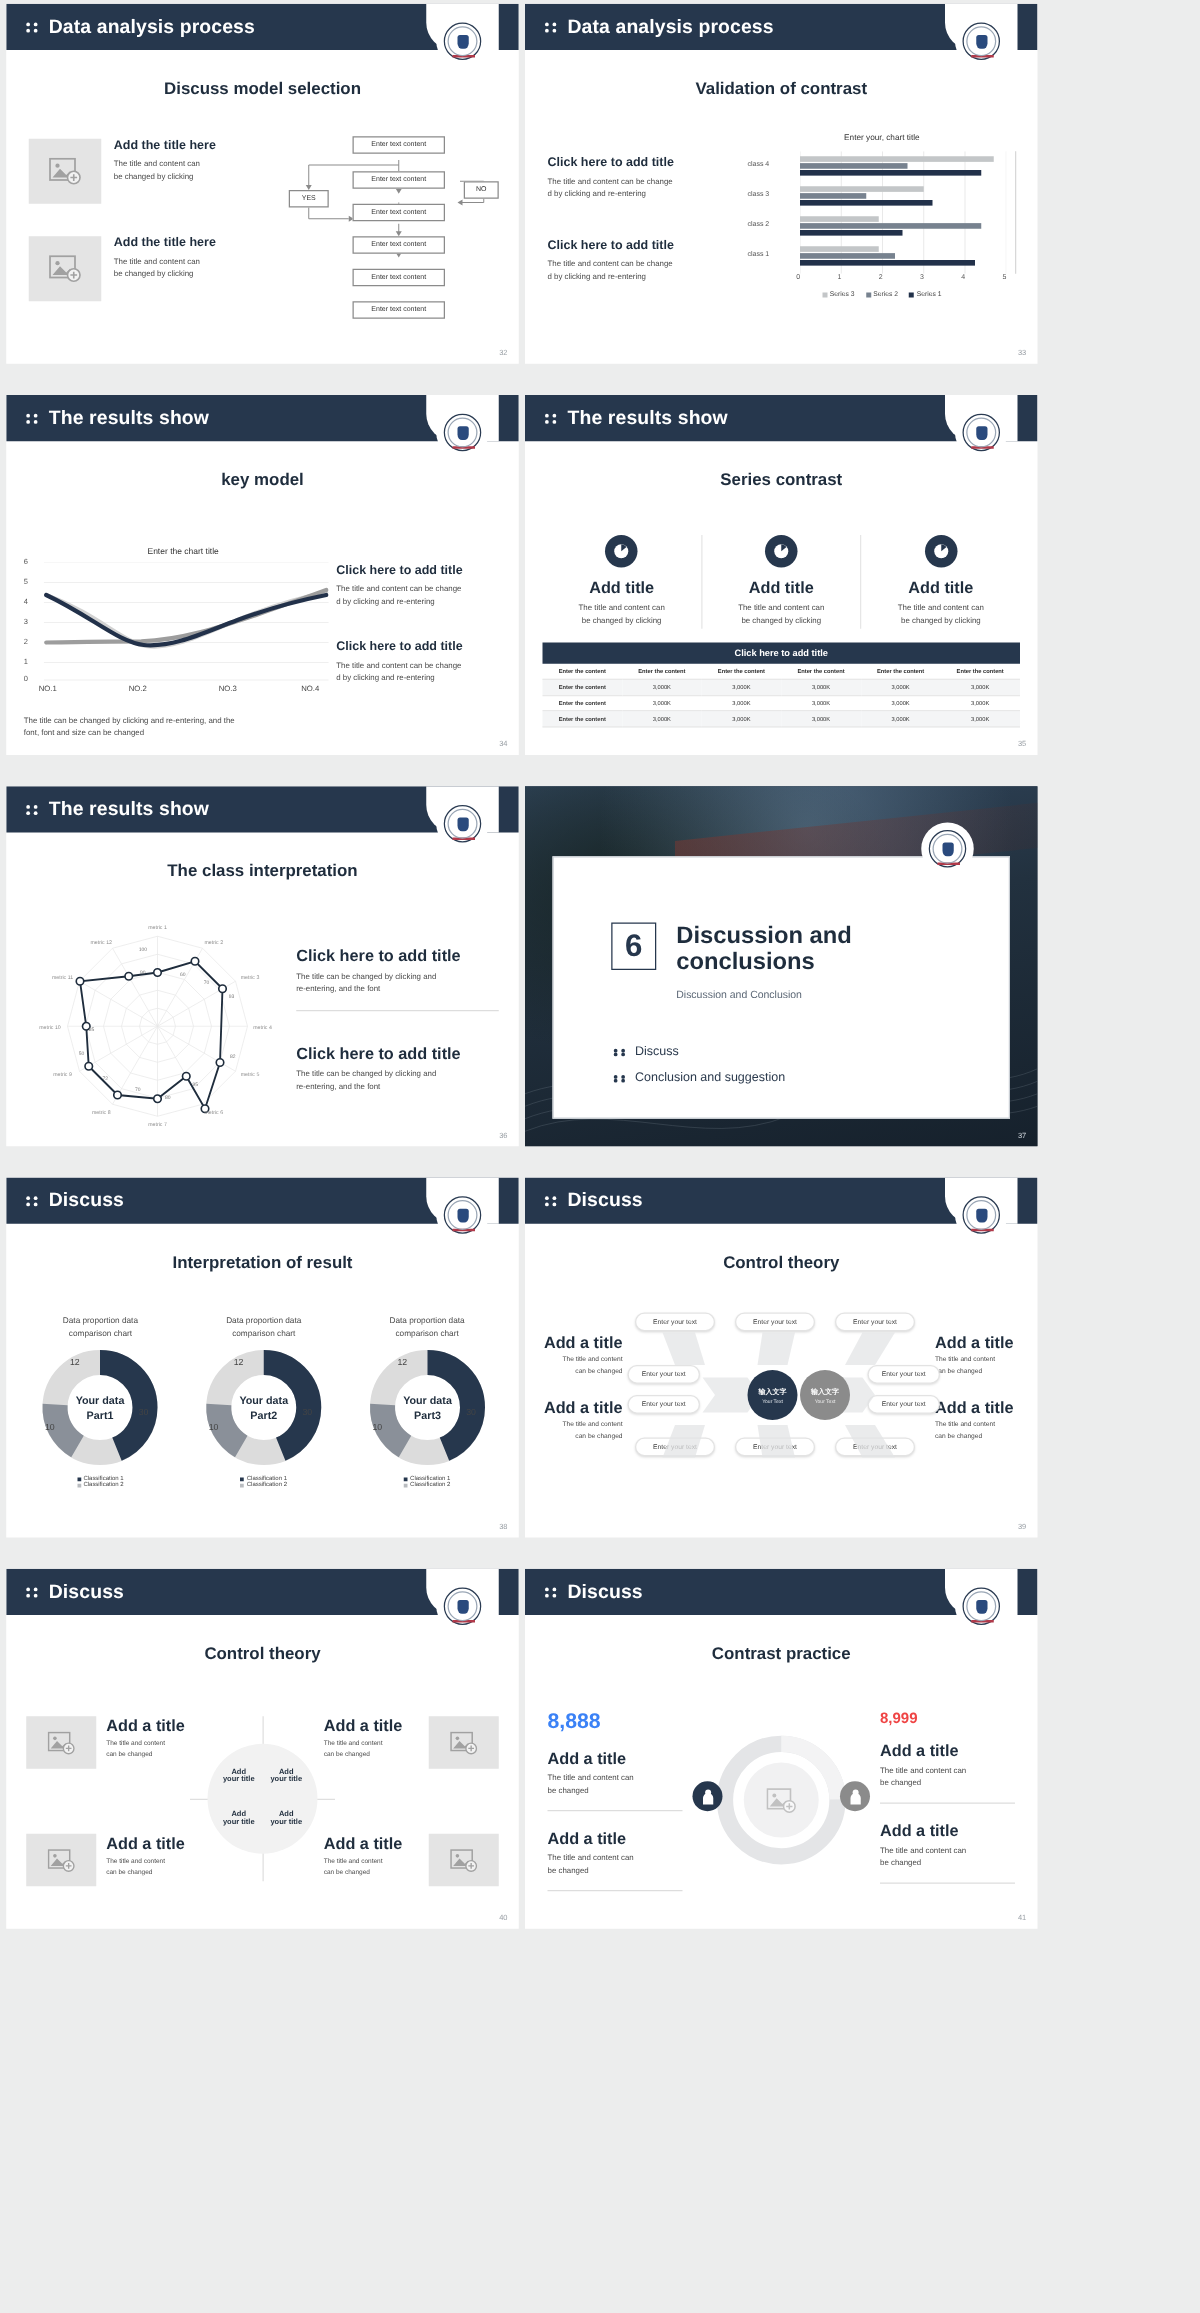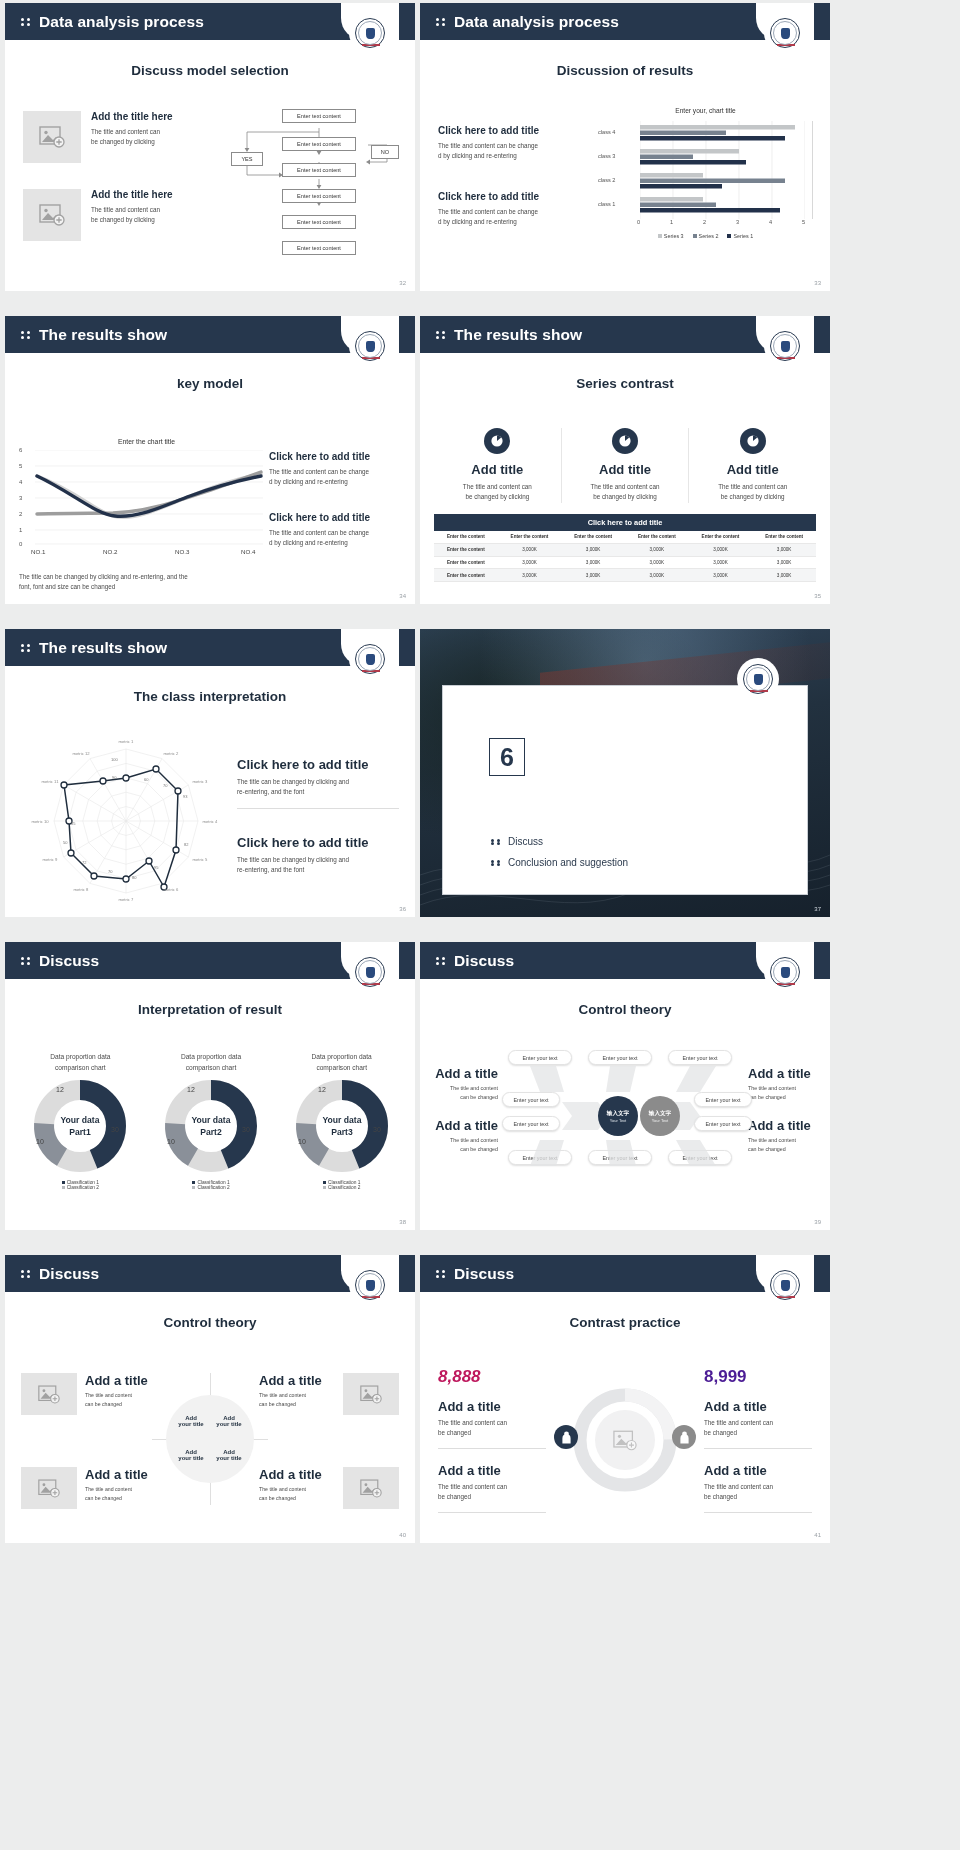--- a/index.html
+++ b/index.html
@@ -180,21 +180,21 @@
         </span>
       <span class="ttl">Data analysis process</span>
       <div class="hdr-notch"></div>
     </div>
     <div class="logo">
         <div class="ring">
           <div class="crest"></div>
           <div class="band"></div>
         </div>
       </div>
-    <div class="sub">Discussion of results</div>
+    <div class="sub">Validation of contrast</div>
 
     <div style="position:absolute;left:18px;top:122px;width:155px;">
       <div class="hd2">Click here to add title</div>
       <div class="tiny" style="margin-top:5px;">The title and content can be change</div>
       <div class="tiny">d by clicking and re-entering</div>
     </div>
     <div style="position:absolute;left:18px;top:188px;width:155px;">
       <div class="hd2">Click here to add title</div>
       <div class="tiny" style="margin-top:5px;">The title and content can be change</div>
       <div class="tiny">d by clicking and re-entering</div>
@@ -566,20 +566,25 @@
         <div class="ring">
           <div class="crest"></div>
           <div class="band"></div>
         </div>
       </div>
     <div style="position:absolute;left:22px;top:56px;right:22px;bottom:22px;background:#fff;border:1px solid #c9ced4;">
       <div style="position:absolute;left:46px;top:52px;display:flex;align-items:flex-start;gap:16px;">
         <div style="width:36px;height:38px;border:1.6px solid #26374d;display:flex;align-items:center;justify-content:center;">
           <span style="font-size:25px;font-weight:bold;color:#26374d;">6</span>
         </div>
+        <div>
+          <div style="font-size:19px;font-weight:bold;color:#1f2d3d;line-height:1.12;">Discussion and</div>
+          <div style="font-size:19px;font-weight:bold;color:#1f2d3d;line-height:1.12;">conclusions</div>
+          <div style="font-size:8.4px;color:#5b6775;margin-top:9px;">Discussion and Conclusion</div>
+        </div>
       </div>
       <div style="position:absolute;left:48px;top:150px;">
         <div style="display:flex;align-items:center;gap:8px;margin-bottom:10px;">
           <span class="dots" style="margin:0;">
               <span class="r">
                 <i style="background:#26374d"></i>
                 <i style="background:#26374d"></i>
               </span>
               <span class="r">
                 <i style="background:#26374d"></i>
@@ -922,33 +927,33 @@
     </div>
     <div class="logo">
         <div class="ring">
           <div class="crest"></div>
           <div class="band"></div>
         </div>
       </div>
     <div class="sub">Contrast practice</div>
 
     <div style="position:absolute;left:18px;top:112px;width:108px;">
-      <div style="font-size:17px;font-weight:bold;color:#be185d;font-style:italic;">8,888</div>
+      <div style="font-size:17px;font-weight:bold;color:#3b82f6;">8,888</div>
       <div class="hd3" style="margin-top:12px;">Add a title</div>
       <div class="tiny" style="margin-top:4px;">The title and content can</div>
       <div class="tiny">be changed</div>
       <div class="divider" style="margin-top:9px;"></div>
       <div class="hd3" style="margin-top:14px;">Add a title</div>
       <div class="tiny" style="margin-top:4px;">The title and content can</div>
       <div class="tiny">be changed</div>
       <div class="divider" style="margin-top:9px;"></div>
     </div>
 
     <div style="position:absolute;right:18px;top:112px;width:108px;">
-      <div style="font-size:17px;font-weight:bold;color:#4c1d95;">8,999</div>
+      <div style="font-size:12px;font-weight:bold;color:#ef4444;">8,999</div>
       <div class="hd3" style="margin-top:12px;">Add a title</div>
       <div class="tiny" style="margin-top:4px;">The title and content can</div>
       <div class="tiny">be changed</div>
       <div class="divider" style="margin-top:9px;"></div>
       <div class="hd3" style="margin-top:14px;">Add a title</div>
       <div class="tiny" style="margin-top:4px;">The title and content can</div>
       <div class="tiny">be changed</div>
       <div class="divider" style="margin-top:9px;"></div>
     </div>
 

